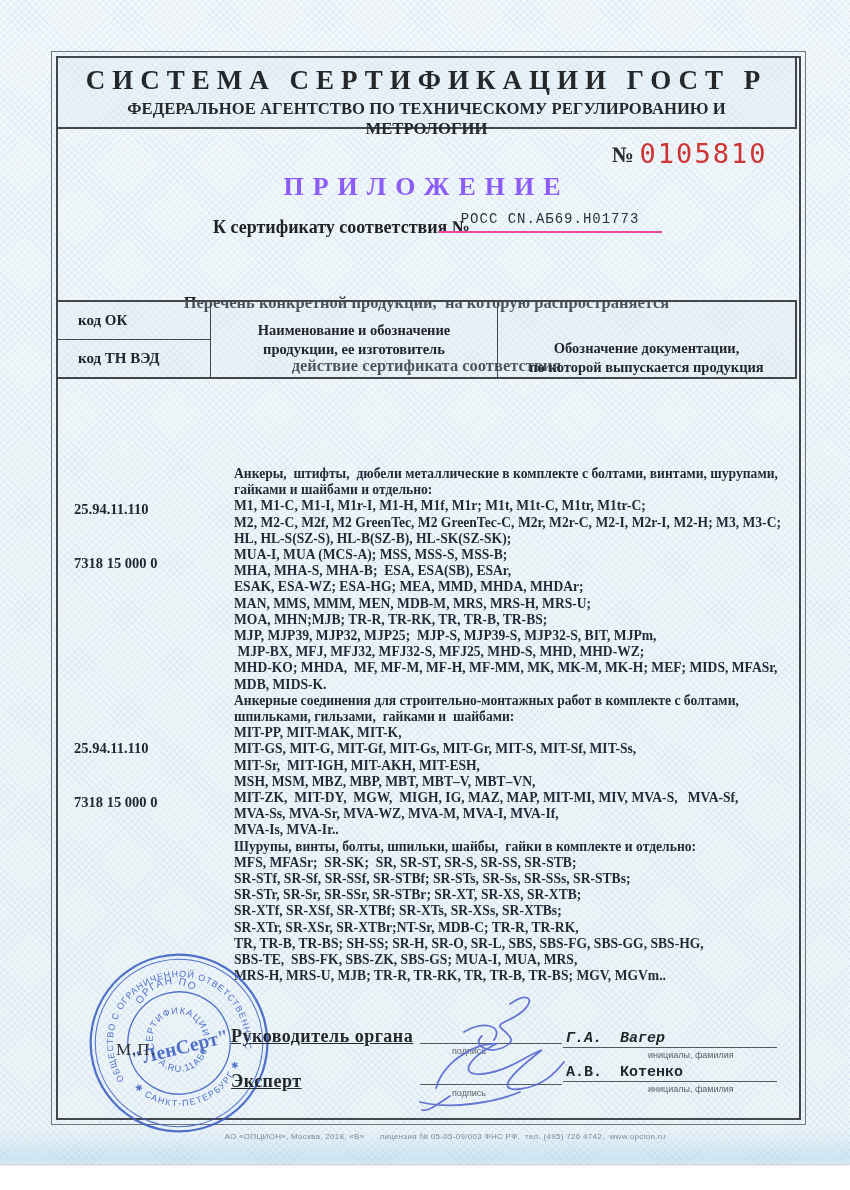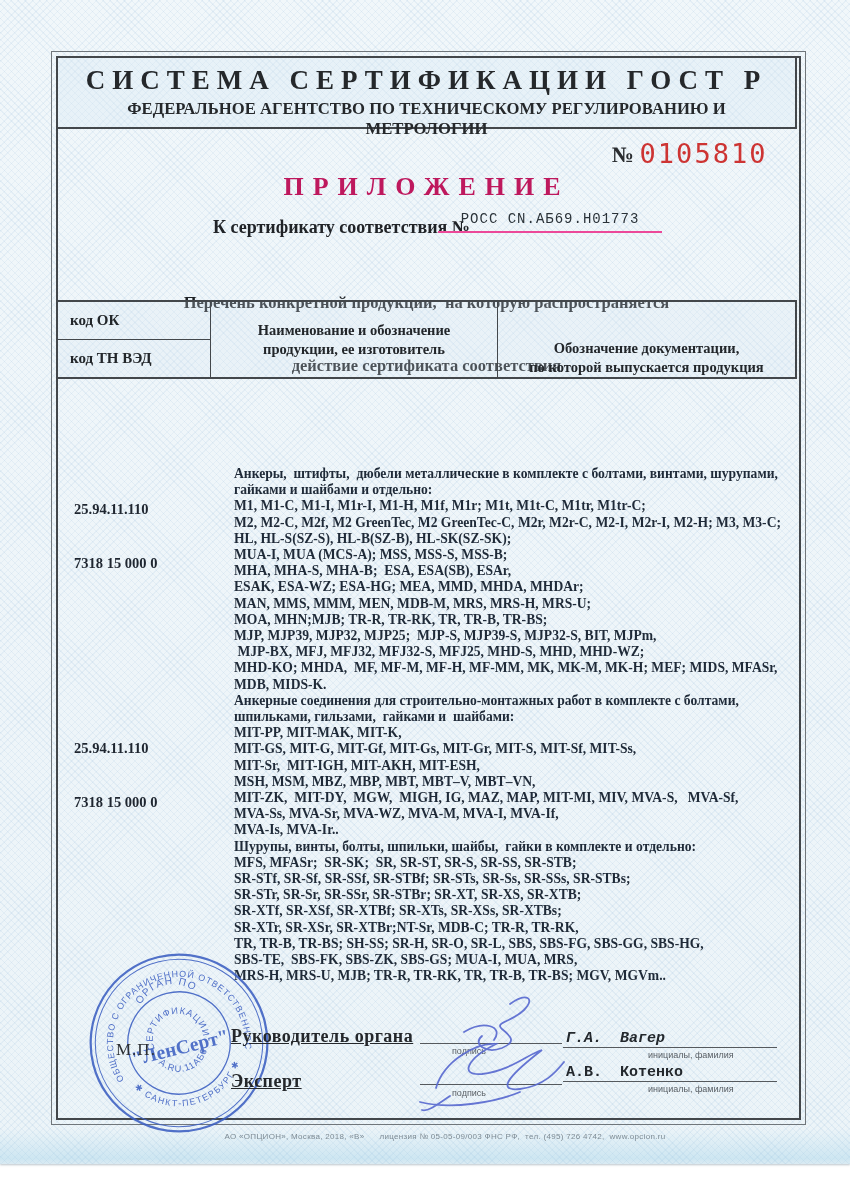--- a/index.html
+++ b/index.html
@@ -20,34 +20,34 @@
             border:2px solid #43474b;box-sizing:border-box;text-align:center;
             padding-top:7px;background:rgba(215,233,244,.35);}
   .masthead .t1{font-size:27px;font-weight:bold;letter-spacing:7px;color:#25282b;}
   .masthead .t2{font-size:17px;font-weight:bold;letter-spacing:0px;color:#25282b;margin-top:3px;
                 transform:scaleX(.98);}
   .blank-no{position:absolute;left:612px;top:138px;white-space:pre;}
   .blank-no .nsign{font-size:22px;font-weight:bold;color:#2a2d30;}
   .blank-no .digits{font-family:"DejaVu Sans Mono","Liberation Mono",monospace;
                     font-size:27px;color:#cd3433;letter-spacing:2px;vertical-align:-1px;}
   .doc-title{position:absolute;left:56px;top:172px;width:741px;text-align:center;
-             font-size:26px;font-weight:bold;letter-spacing:9px;color:#be185d;}
+             font-size:26px;font-weight:bold;letter-spacing:9px;color:#8b5cf6;}
   .cert-ref-label{position:absolute;left:213px;top:217px;font-size:18px;font-weight:bold;color:#202327;}
   .cert-ref-value{position:absolute;left:438px;top:211px;width:224px;text-align:center;
                   font-family:"Liberation Mono","DejaVu Sans Mono",monospace;font-size:14px;
                   color:#2a3238;letter-spacing:1px;border-bottom:2px solid #ec4899;
                   padding-bottom:4px;white-space:pre;}
   .subtitle{position:absolute;left:56px;top:250px;width:741px;text-align:center;
             font-size:16.5px;font-weight:bold;line-height:21px;color:#1e2125;white-space:pre;}
   .thead{position:absolute;left:56px;top:300px;width:741px;height:79px;box-sizing:border-box;
          border-top:2px solid #43474b;border-bottom:2px solid #43474b;
          border-left:2px solid #43474b;border-right:2px solid #43474b;
          display:flex;background:rgba(215,233,244,.25);}
   .thead .c1{width:152px;border-right:1.5px solid #43474b;display:flex;flex-direction:column;}
-  .thead .c1 .half{flex:1;display:flex;align-items:center;padding-left:12px;
+  .thead .c1 .half{flex:1;display:flex;align-items:center;padding-left:20px;
                    font-size:15px;font-weight:bold;color:#22262a;}
   .thead .c1 .half.top{border-bottom:1.5px solid #43474b;}
   .thead .c2{width:286px;border-right:1.5px solid #43474b;display:flex;flex-direction:column;
              justify-content:center;text-align:center;font-size:14.5px;font-weight:bold;
              line-height:19px;color:#22262a;}
   .thead .c3{flex:1;display:flex;flex-direction:column;justify-content:center;text-align:center;
              font-size:14.5px;font-weight:bold;line-height:19px;color:#22262a;margin-top:36px;}
   .maker{position:absolute;left:234px;top:412px;font-size:14px;color:#1f2833;line-height:21px;white-space:pre;}
   .maker .lbl{letter-spacing:1.5px;font-weight:bold;}
   .maker .nm{font-weight:bold;}

